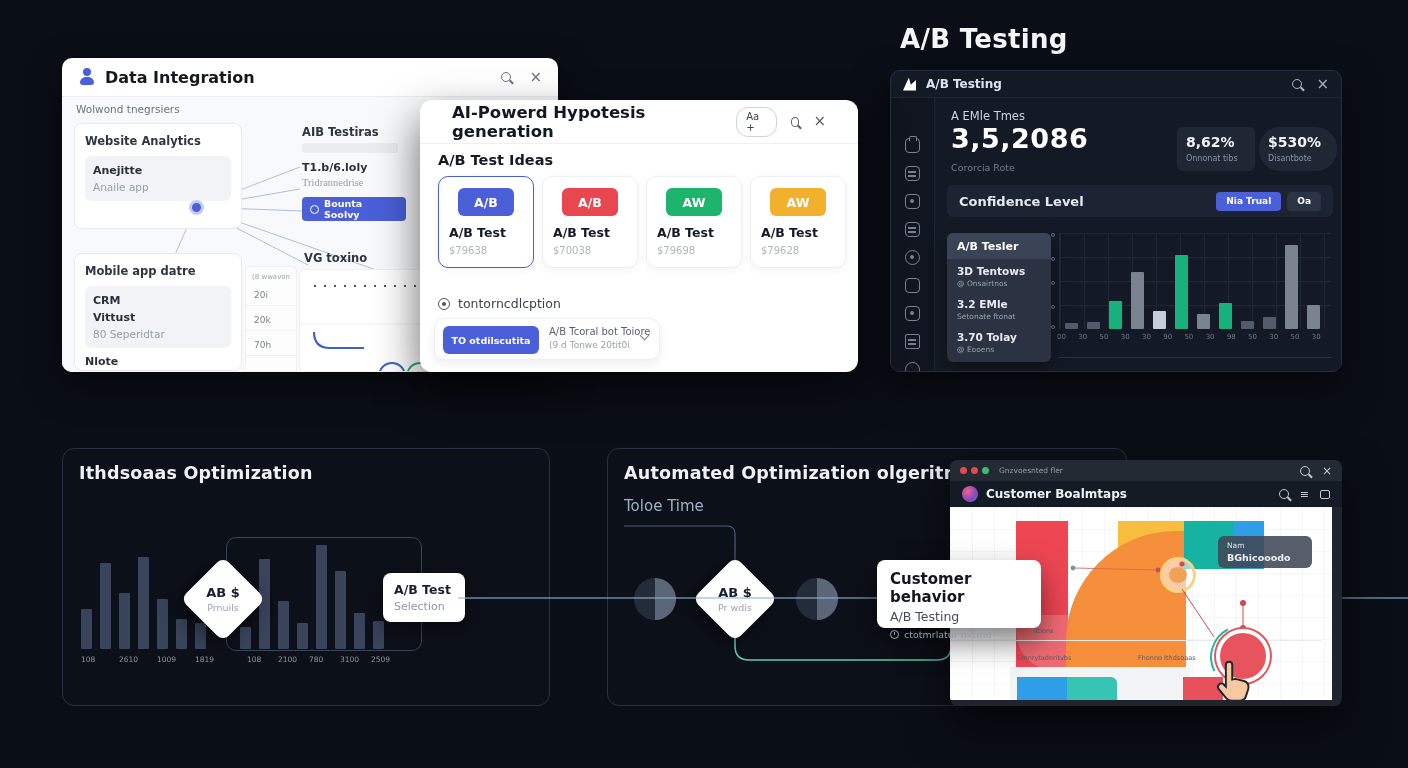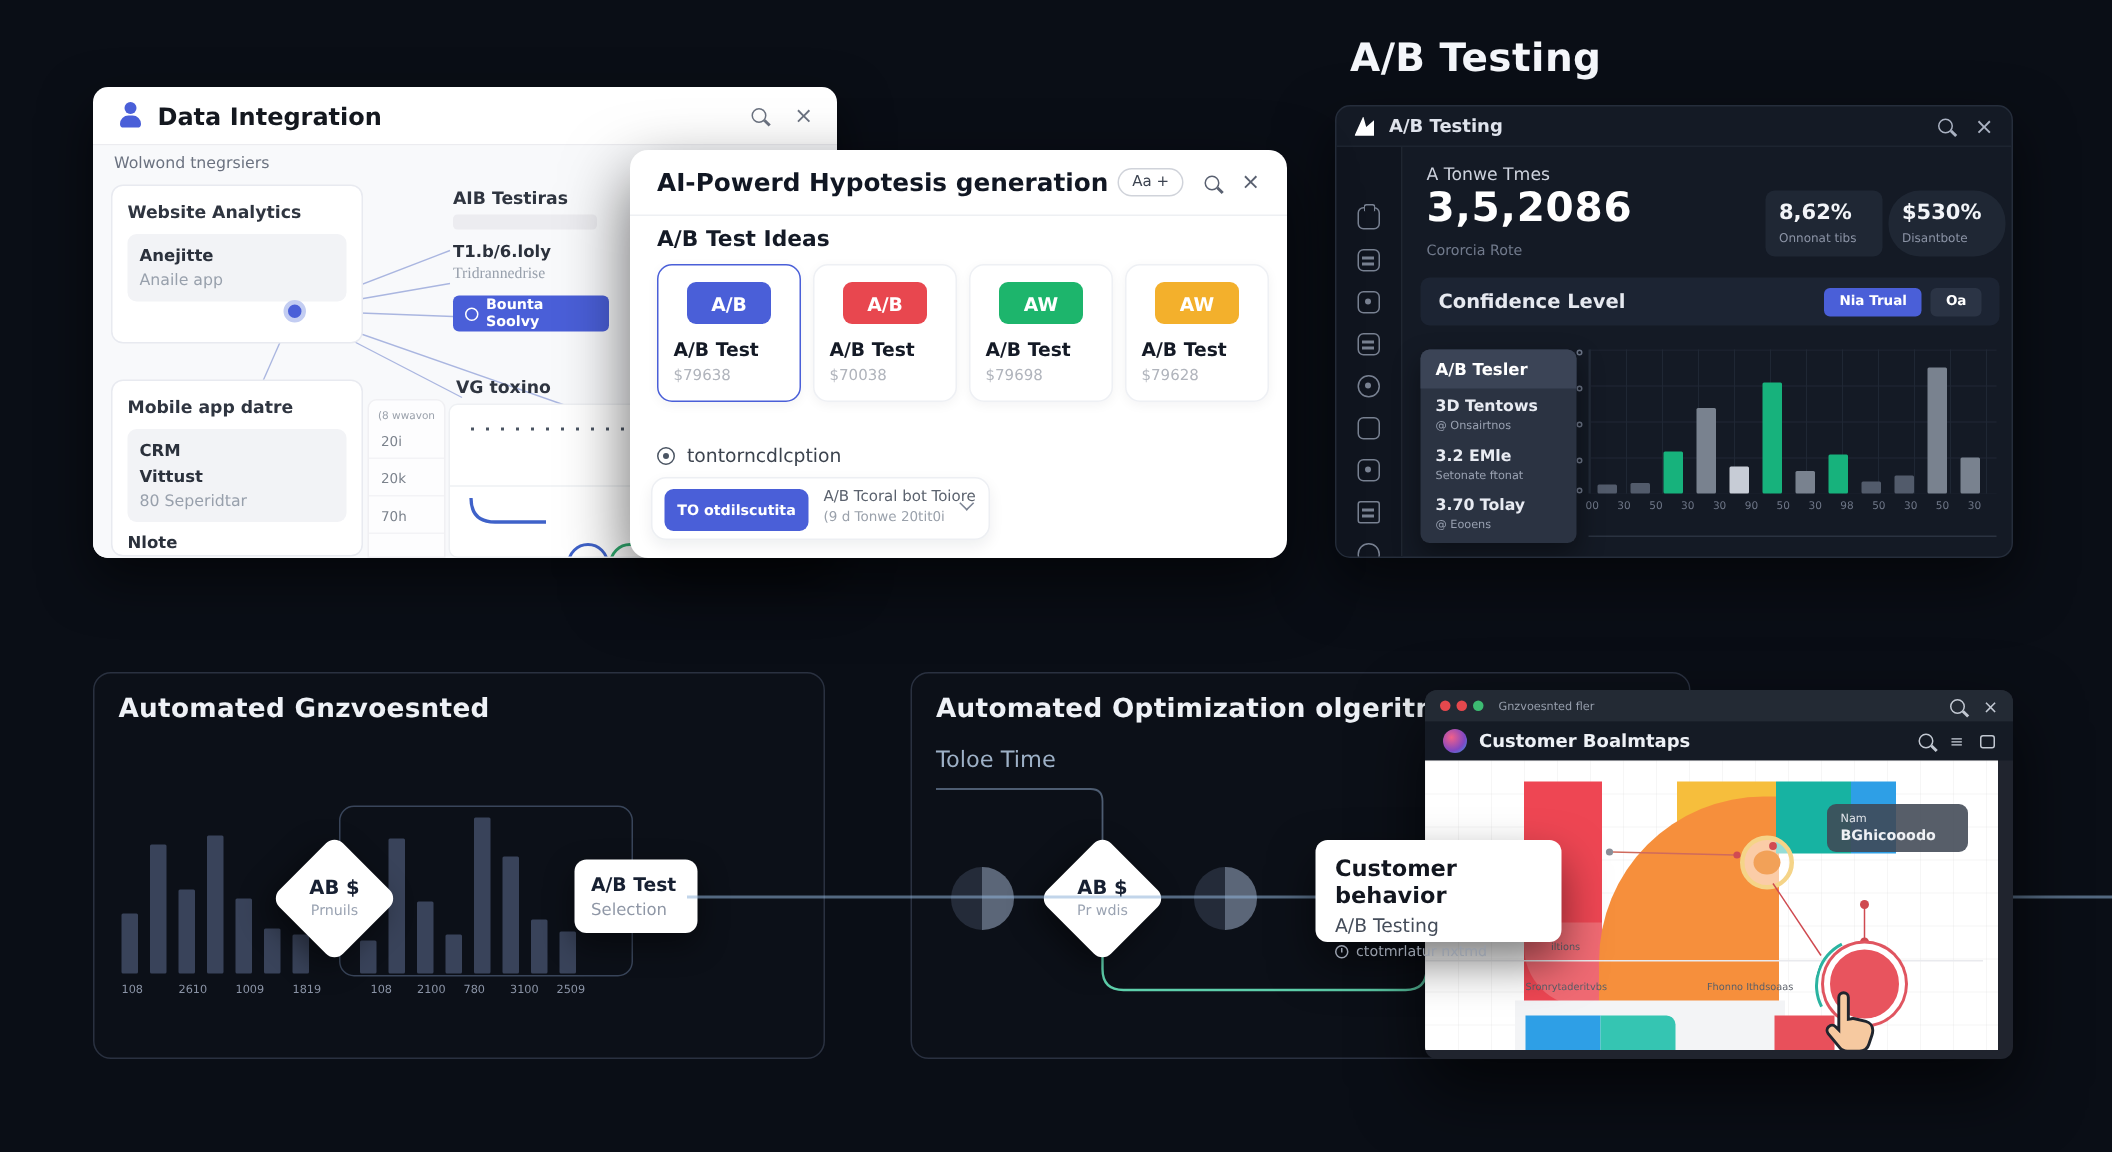--- a/index.html
+++ b/index.html
@@ -38,21 +38,21 @@
           font-size:9.5px;font-weight:600;padding:0 8px;height:24px;width:104px;}
   .di-btn .o{width:9px;height:9px;border:1.4px solid #fff;border-radius:50%;flex:none;}
   .ycol{background:#fdfdfe;border:1px solid #f0f0f3;border-radius:6px 6px 0 0;}
   .ycol .h{font-size:7px;color:#9aa1ab;padding:6px 4px 0 6px;}
   .ycol .yl{font-size:9px;color:#7b828c;padding:9px 0 0 8px;border-bottom:1px solid #f3f3f6;height:25px;}
   .vg-card{background:#fff;border:1px solid #eef0f3;border-radius:6px;}
 
   
   .win-hy{left:420px;top:100px;width:438px;height:272px;background:#fff;border-radius:12px;
           box-shadow:0 18px 44px rgba(0,0,0,.6);z-index:3;}
-  .hy-hd{position:relative;height:44px;border-bottom:1px solid #eef0f3;display:flex;align-items:center;padding:0 18px;}
+  .hy-hd{position:relative;height:44px;border-bottom:1px solid #eef0f3;display:flex;align-items:center;padding:0 32px;}
   .hy-hd .t{font-size:16.5px;font-weight:600;color:#111723;}
   .pill{border:1px solid #d0d3da;border-radius:12px;font-size:10px;color:#3c4350;padding:3px 9px;}
   .hy-sec{left:18px;top:52px;font-size:14.5px;font-weight:600;color:#141a26;}
   .hy-card{top:76px;width:96px;height:92px;background:#fff;border:1px solid #eef0f4;border-radius:10px;
            box-shadow:0 2px 8px rgba(16,24,40,.05);}
   .hy-card.sel{border:1.5px solid #4a5fd8;}
   .badge{position:absolute;left:50%;transform:translateX(-50%);top:11px;width:56px;height:28px;border-radius:6px;
          color:#fff;font-size:12.5px;font-weight:700;display:flex;align-items:center;justify-content:center;}
   .bg-blue{background:#4a5fd8;} .bg-red{background:#e8474f;} .bg-green{background:#1db56c;} .bg-yellow{background:#f3b02c;}
   .hy-lab{position:absolute;left:10px;top:48px;font-size:12.5px;font-weight:700;color:#141a26;}
@@ -159,21 +159,21 @@
   .redarc{left:260px;top:118px;width:64px;height:64px;border-radius:50%;border:2px solid transparent;border-left-color:#2bb3a0;transform:rotate(18deg);z-index:6;}
   .cv-lab{font-size:6.5px;color:#5a5f68;z-index:3;}
   .hand{left:262px;top:152px;z-index:20;}
 </style>
 </head>
 <body>
 
 <div id="stage">
 
   <div class="abs panel p-left">
-    <div class="abs p-title">Automated Gnzvoesnted</div>
+    <div class="abs p-title">Ithdsoaas Optimization</div>
     <div class="lbars">
       <span style="display:flex;align-items:flex-end;gap:8px">
 
       <span class="bar" style="height: 40px;"></span>
           <span class="bar" style="height: 86px;"></span>
           <span class="bar" style="height: 56px;"></span>
           <span class="bar" style="height: 92px;"></span>
           <span class="bar" style="height: 50px;"></span>
           <span class="bar" style="height: 30px;"></span>
           <span class="bar" style="height: 26px;"></span>
@@ -356,21 +356,21 @@
       <div class="sbi lines" style="top:68px;"></div>
       <div class="sbi dot" style="top:96px;"></div>
       <div class="sbi lines" style="top:124px;"></div>
       <div class="sbi round dot" style="top:152px;"></div>
       <div class="sbi" style="top:180px;"></div>
       <div class="sbi dot" style="top:208px;"></div>
       <div class="sbi lines" style="top:236px;border-radius:2px;"></div>
       <div class="sbi round" style="top:264px;"></div>
     </div>
 
-    <div class="abs ab-ml">A Tonwe Tmes</div>
+    <div class="abs ab-ml">A EMle Tmes</div>
     <div class="abs ab-mv">3,5,2086</div>
     <div class="abs ab-ms">Cororcia Rote</div>
 
     <div class="abs stat" style="left:286px;">
       <div class="v">8,62%</div>
       <div class="l">Onnonat tibs</div>
     </div>
     <div class="abs stat" style="left:368px;border-radius:21px;">
       <div class="v">$530%</div>
       <div class="l">Disantbote</div>

